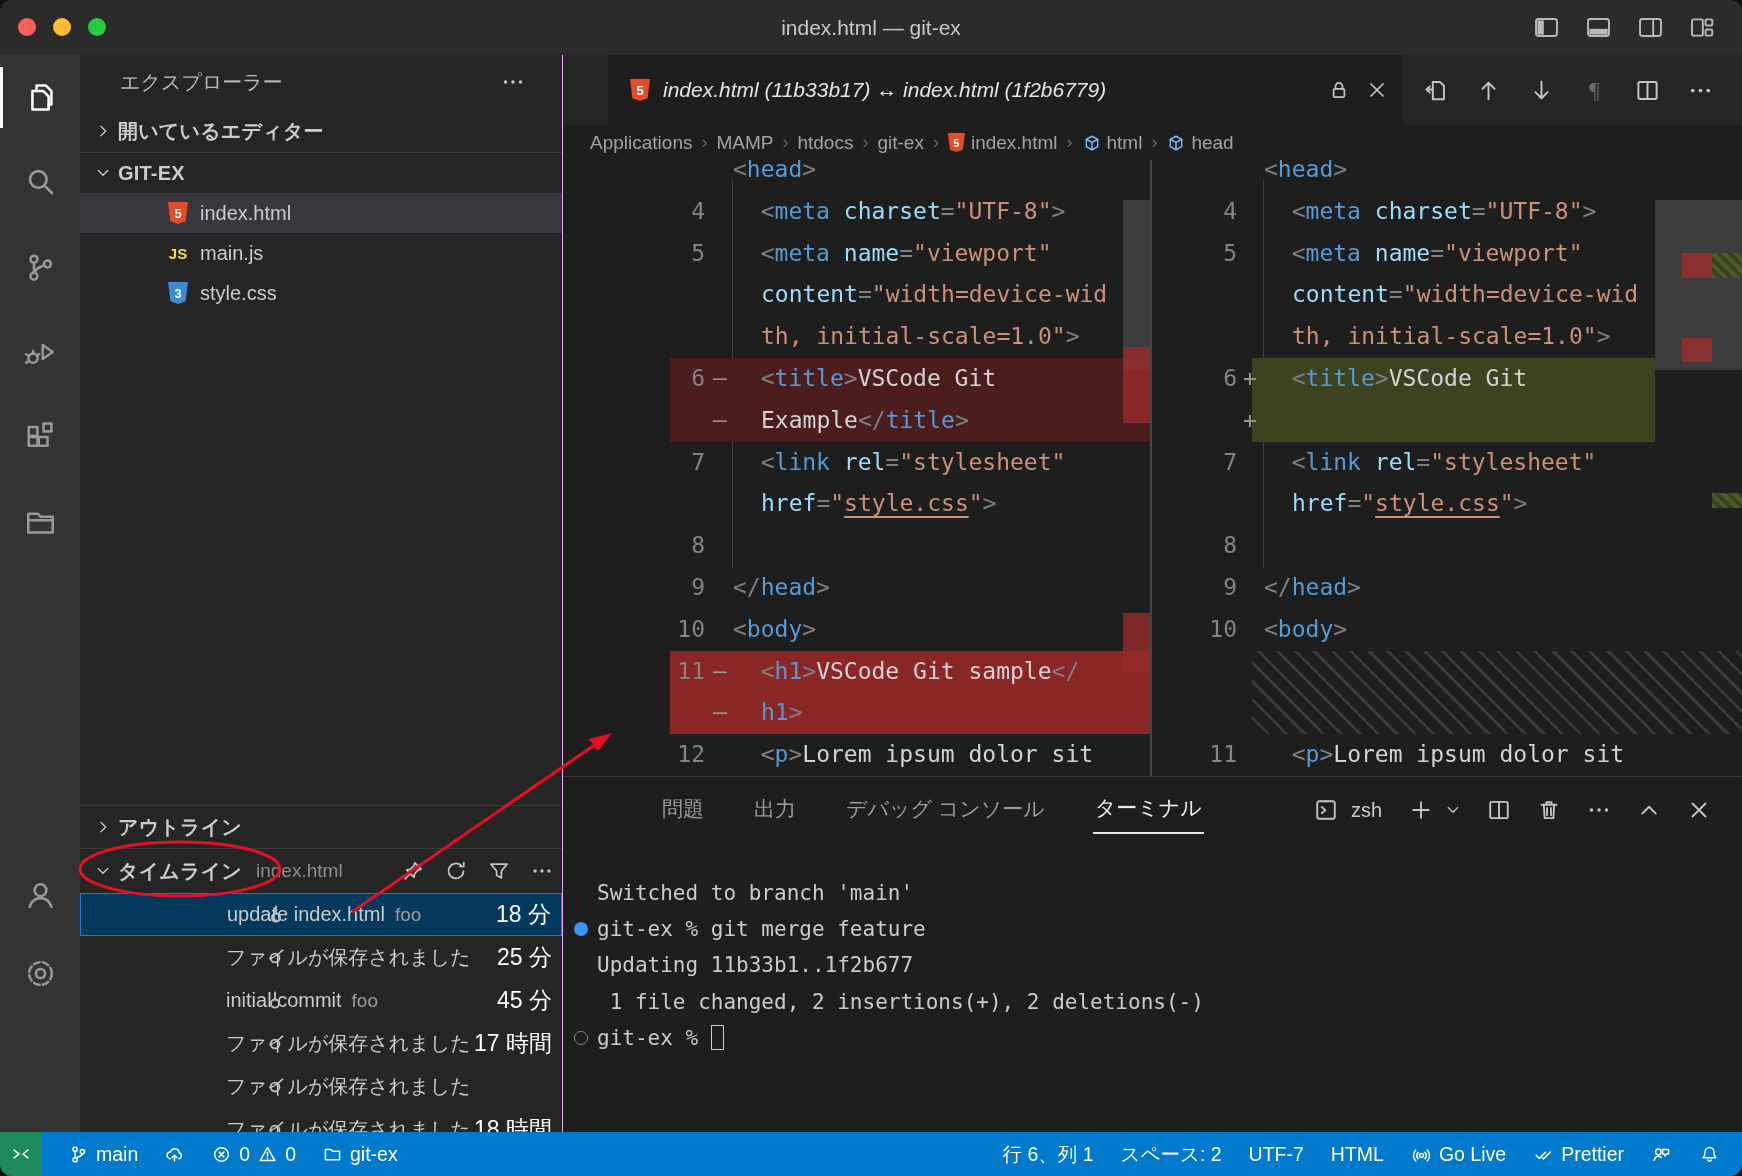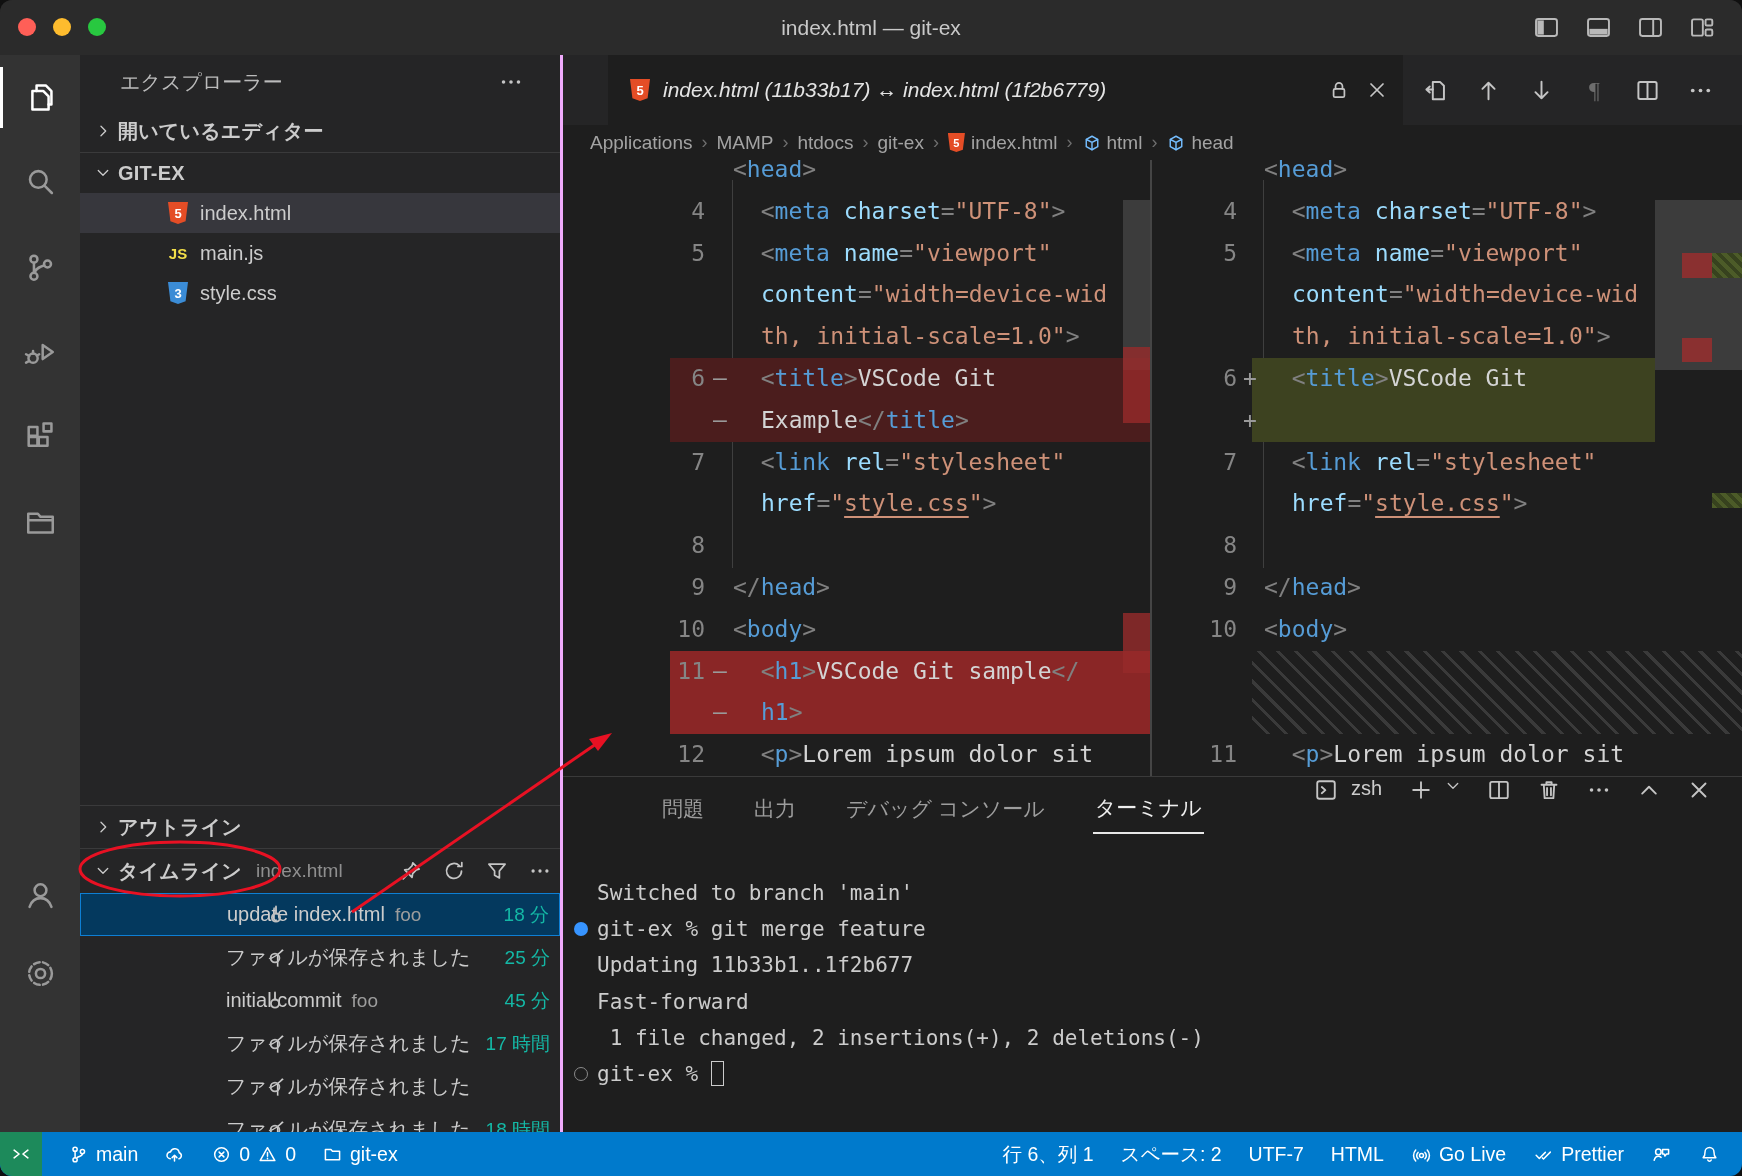--- a/index.html
+++ b/index.html
@@ -9,21 +9,21 @@
   
   .titlebar{position:absolute;left:0;right:0;top:0;height:55px;background:var(--titlebar);}
   .traffic{position:absolute;left:18px;top:18px;display:flex;gap:17px;}
   .traffic span{width:18px;height:18px;border-radius:50%;display:block;}
   .wtitle{position:absolute;left:50%;top:0;transform:translateX(-50%);line-height:55px;
     font-size:21px;color:#c9c9c9;white-space:nowrap;}
   .layoutctl{position:absolute;right:26px;top:14px;display:flex;gap:25px;color:#b9b9b9;}
   .layoutctl .ic{width:27px;height:27px;}
   
   .activitybar{position:absolute;top:55px;left:0;width:80px;bottom:44px;background:var(--activitybar);}
-  .sidebar{position:absolute;top:55px;left:80px;width:483px;bottom:44px;background:var(--sidebar);overflow:hidden;border-right:3px solid #f0abfc;}
+  .sidebar{position:absolute;top:55px;left:80px;width:483px;bottom:44px;background:var(--sidebar);overflow:hidden;border-right:1px solid #f0abfc;}
   .editor{position:absolute;top:55px;left:563px;right:0;bottom:44px;background:var(--editor_bg);}
   .statusbar{position:absolute;left:0;right:0;bottom:0;height:44px;background:var(--statusbar);color:#fff;}
   .ic{display:inline-flex;align-items:center;justify-content:center;}
   .ic svg{width:100%;height:100%;}
   
   .ab-item{width:80px;height:85px;display:flex;align-items:center;justify-content:center;color:#9a9a9a;cursor:pointer;position:relative;}
   .ab-item .ic{width:35px;height:35px;}
   .ab-item.active{color:#ffffff;}
   .ab-item.active::before{content:"";position:absolute;left:0;top:12px;bottom:12px;width:3px;background:#fff;}
   .ab-bottom{position:absolute;bottom:120px;left:0;width:80px;}
@@ -43,21 +43,21 @@
   .fbadge.html5{background:var(--html5_badge);}
   .fbadge.cssb{background:var(--css_badge);}
   .fbadge.jsb{color:var(--js_badge);font-size:15px;}
   .tl-head-icons{position:absolute;right:8px;top:0;height:100%;display:flex;align-items:center;gap:19px;color:#c5c5c5;}
   .tl-head-icons .ic{width:24px;height:24px;cursor:pointer;}
   .tl-context{color:#8f8f8f;font-size:19px;margin-left:14px;}
   .tl-item{position:absolute;left:0;right:0;height:43px;display:flex;align-items:center;padding:0 10px 0 108px;font-size:20px;cursor:pointer;}
   .tl-item .ic{position:absolute;left:182px;width:26px;height:26px;color:#c0c0c0;}
   .tl-item .lbl{margin-left:38px;white-space:nowrap;}
   .tl-item .desc{color:#9d9d9d;margin-left:10px;font-size:19px;}
-  .tl-item .time{margin-left:auto;color:#14b8a6;font-size:19px;white-space:nowrap;}
+  .tl-item .time{margin-left:auto;color:#ffffff;font-size:23px;white-space:nowrap;}
   .tl-item.sel{background:var(--list_selected_bg);border:1px solid var(--list_selected_border);}
   
   .tabbar{position:absolute;top:0;left:0;right:0;height:70px;background:var(--tabbar);}
   .tab{position:absolute;left:45px;top:0;width:795px;height:70px;background:var(--editor_bg);display:flex;align-items:center;padding:0 14px 0 22px;cursor:pointer;}
   .tab .fbadge{margin-right:13px;}
   .tab-title{font-style:italic;font-size:21px;color:#e4e4e4;white-space:nowrap;flex:1 1 auto;}
   .tab .ic{width:24px;height:24px;color:#c5c5c5;margin-left:14px;cursor:pointer;flex:0 0 auto;}
   .ed-actions{position:absolute;top:0;right:0;height:70px;display:flex;align-items:center;gap:26px;padding-right:28px;color:#c5c5c5;}
   .ed-actions .ic{width:27px;height:27px;cursor:pointer;}
   .ed-actions .dim{color:#6d6d6d;}
@@ -103,21 +103,21 @@
   .sbar{position:absolute;top:0;bottom:0;right:0;}
   .pane-left .sbar{width:27px;}
   .pane-right .sbar{width:87px;}
   .slider{position:absolute;left:0;right:0;top:40px;height:170px;background:rgba(125,125,125,.32);}
   .mark{position:absolute;}
   
   .panel{position:absolute;left:0;right:0;top:721px;bottom:0;border-top:1px solid #3a3a3a;background:var(--editor_bg);}
   .ptabs{position:absolute;top:0;left:0;height:66px;display:flex;align-items:center;gap:46px;padding-left:97px;font-size:21px;color:#9d9d9d;}
   .ptab{cursor:pointer;padding:8px 2px 10px;white-space:nowrap;}
   .ptab.active{color:#eeeeee;border-bottom:2px solid #e7e7e7;}
-  .ptools{position:absolute;top:0;right:0;height:66px;display:flex;gap:24px;padding-right:30px;color:#c5c5c5;}
+  .ptools{position:absolute;top:0;right:0;height:66px;display:flex;align-items:center;gap:24px;padding-right:30px;color:#c5c5c5;}
   .ptools .ic{width:26px;height:26px;cursor:pointer;}
   .ptools .shell{font-size:20px;color:#cccccc;margin:0 2px 0 -12px;}
   .ptools .chsm{width:18px;height:18px;margin-left:-14px;}
   .term{position:absolute;left:34px;top:98px;right:20px;font-family:"DejaVu Sans Mono",monospace;font-size:21px;color:#cccccc;}
   .tline{position:relative;height:36.2px;line-height:36.2px;white-space:pre;}
   .tline .deco{position:absolute;left:-23px;top:11px;width:14px;height:14px;border-radius:50%;}
   .deco.blue{background:#3794ff;}
   .deco.open{border:1.6px solid #8a8a8a;}
   .tg{color:var(--term_green);} .tr{color:var(--term_red);}
   .cursor{display:inline-block;width:13px;height:25px;border:1.6px solid #cccccc;vertical-align:-5px;}
@@ -741,21 +741,20 @@
         <span class="ic">
             <svg viewBox="0 0 16 16" fill="none" stroke="currentColor" stroke-width="1.15" stroke-linecap="round" stroke-linejoin="round">
               <path d="M4 4l8 8M12 4l-8 8"></path>
             </svg>
           </span>
       </div>
       <div class="term" id="term">
           <div class="tline"><span class="">Switched to branch 'main'</span></div>
           <div class="tline"><span class="deco blue"></span><span class="">git-ex % git merge feature</span></div>
           <div class="tline"><span class="">Updating 11b33b1..1f2b677</span></div>
-          <div class="tline"><span class="">Fast-forward</span></div>
           <div class="tline"><span class=""> 1 file changed, 2 insertions(+), 2 deletions(-)</span></div>
           <div class="tline"><span class="deco open"></span><span class="">git-ex % </span><span class="cursor"></span></div>
         </div>
     </div>
   </div>
 
   <div class="statusbar">
     <div class="sb-left">
       <div class="remote">
         <span class="ic">

